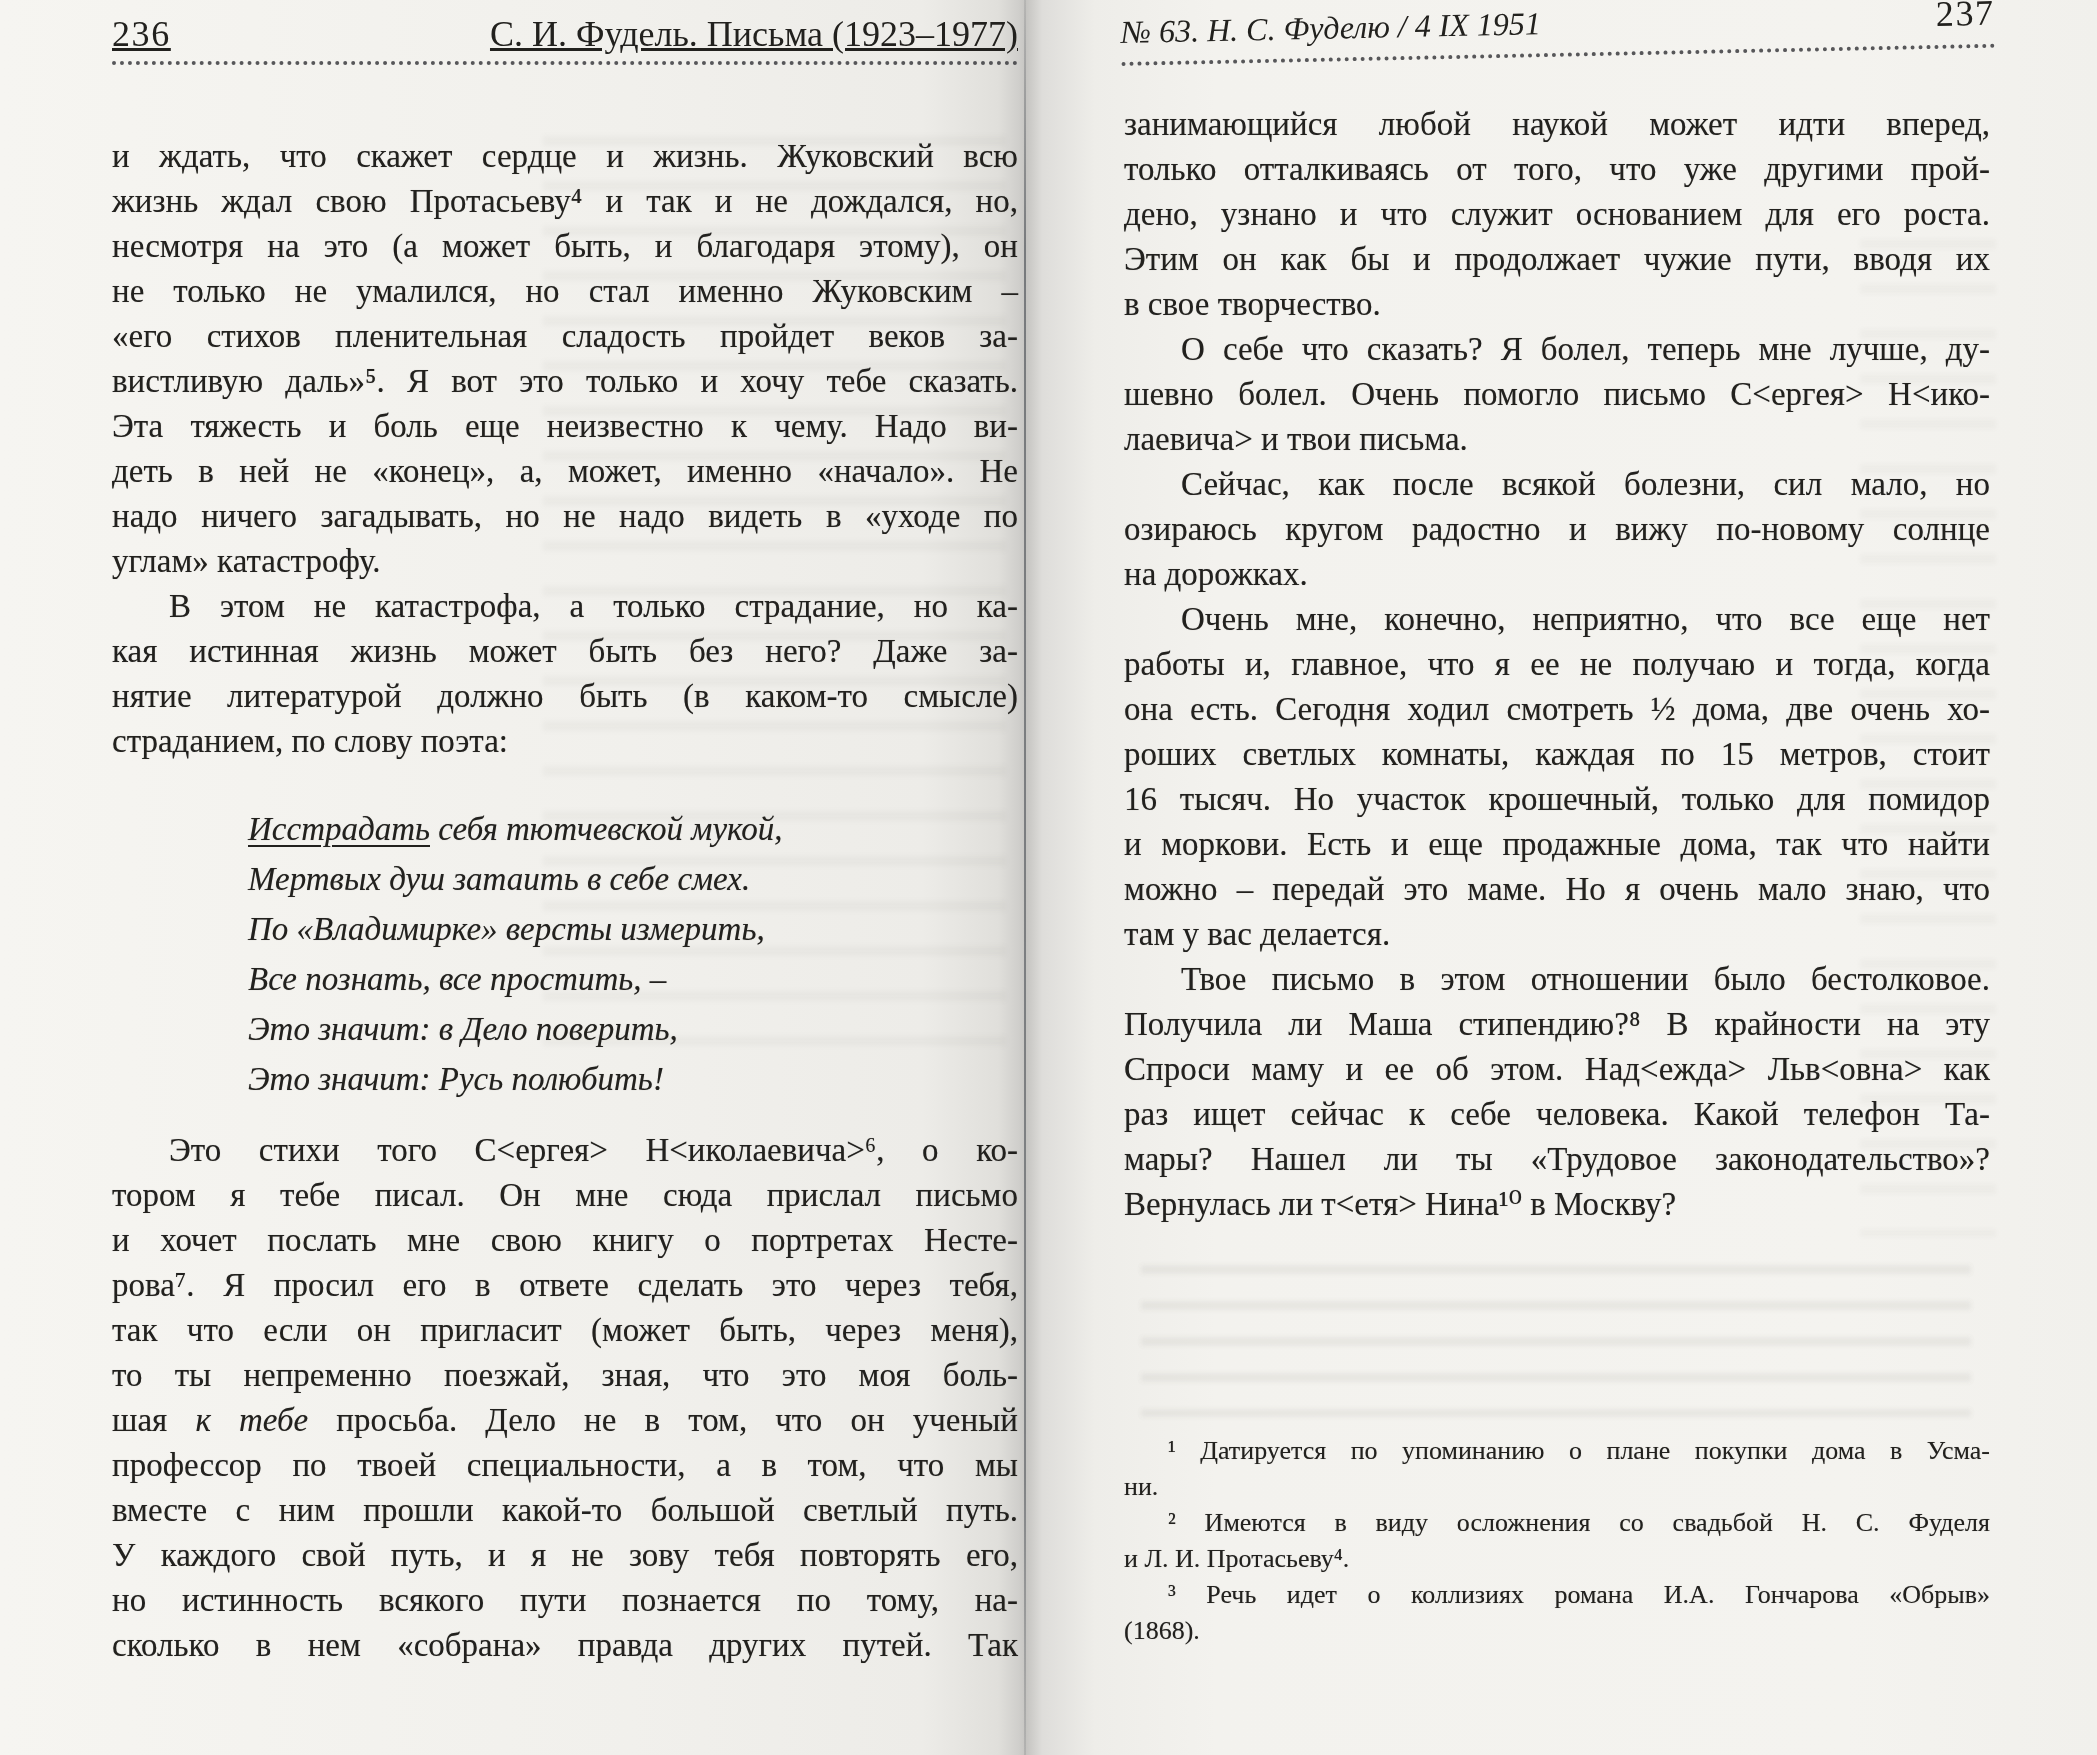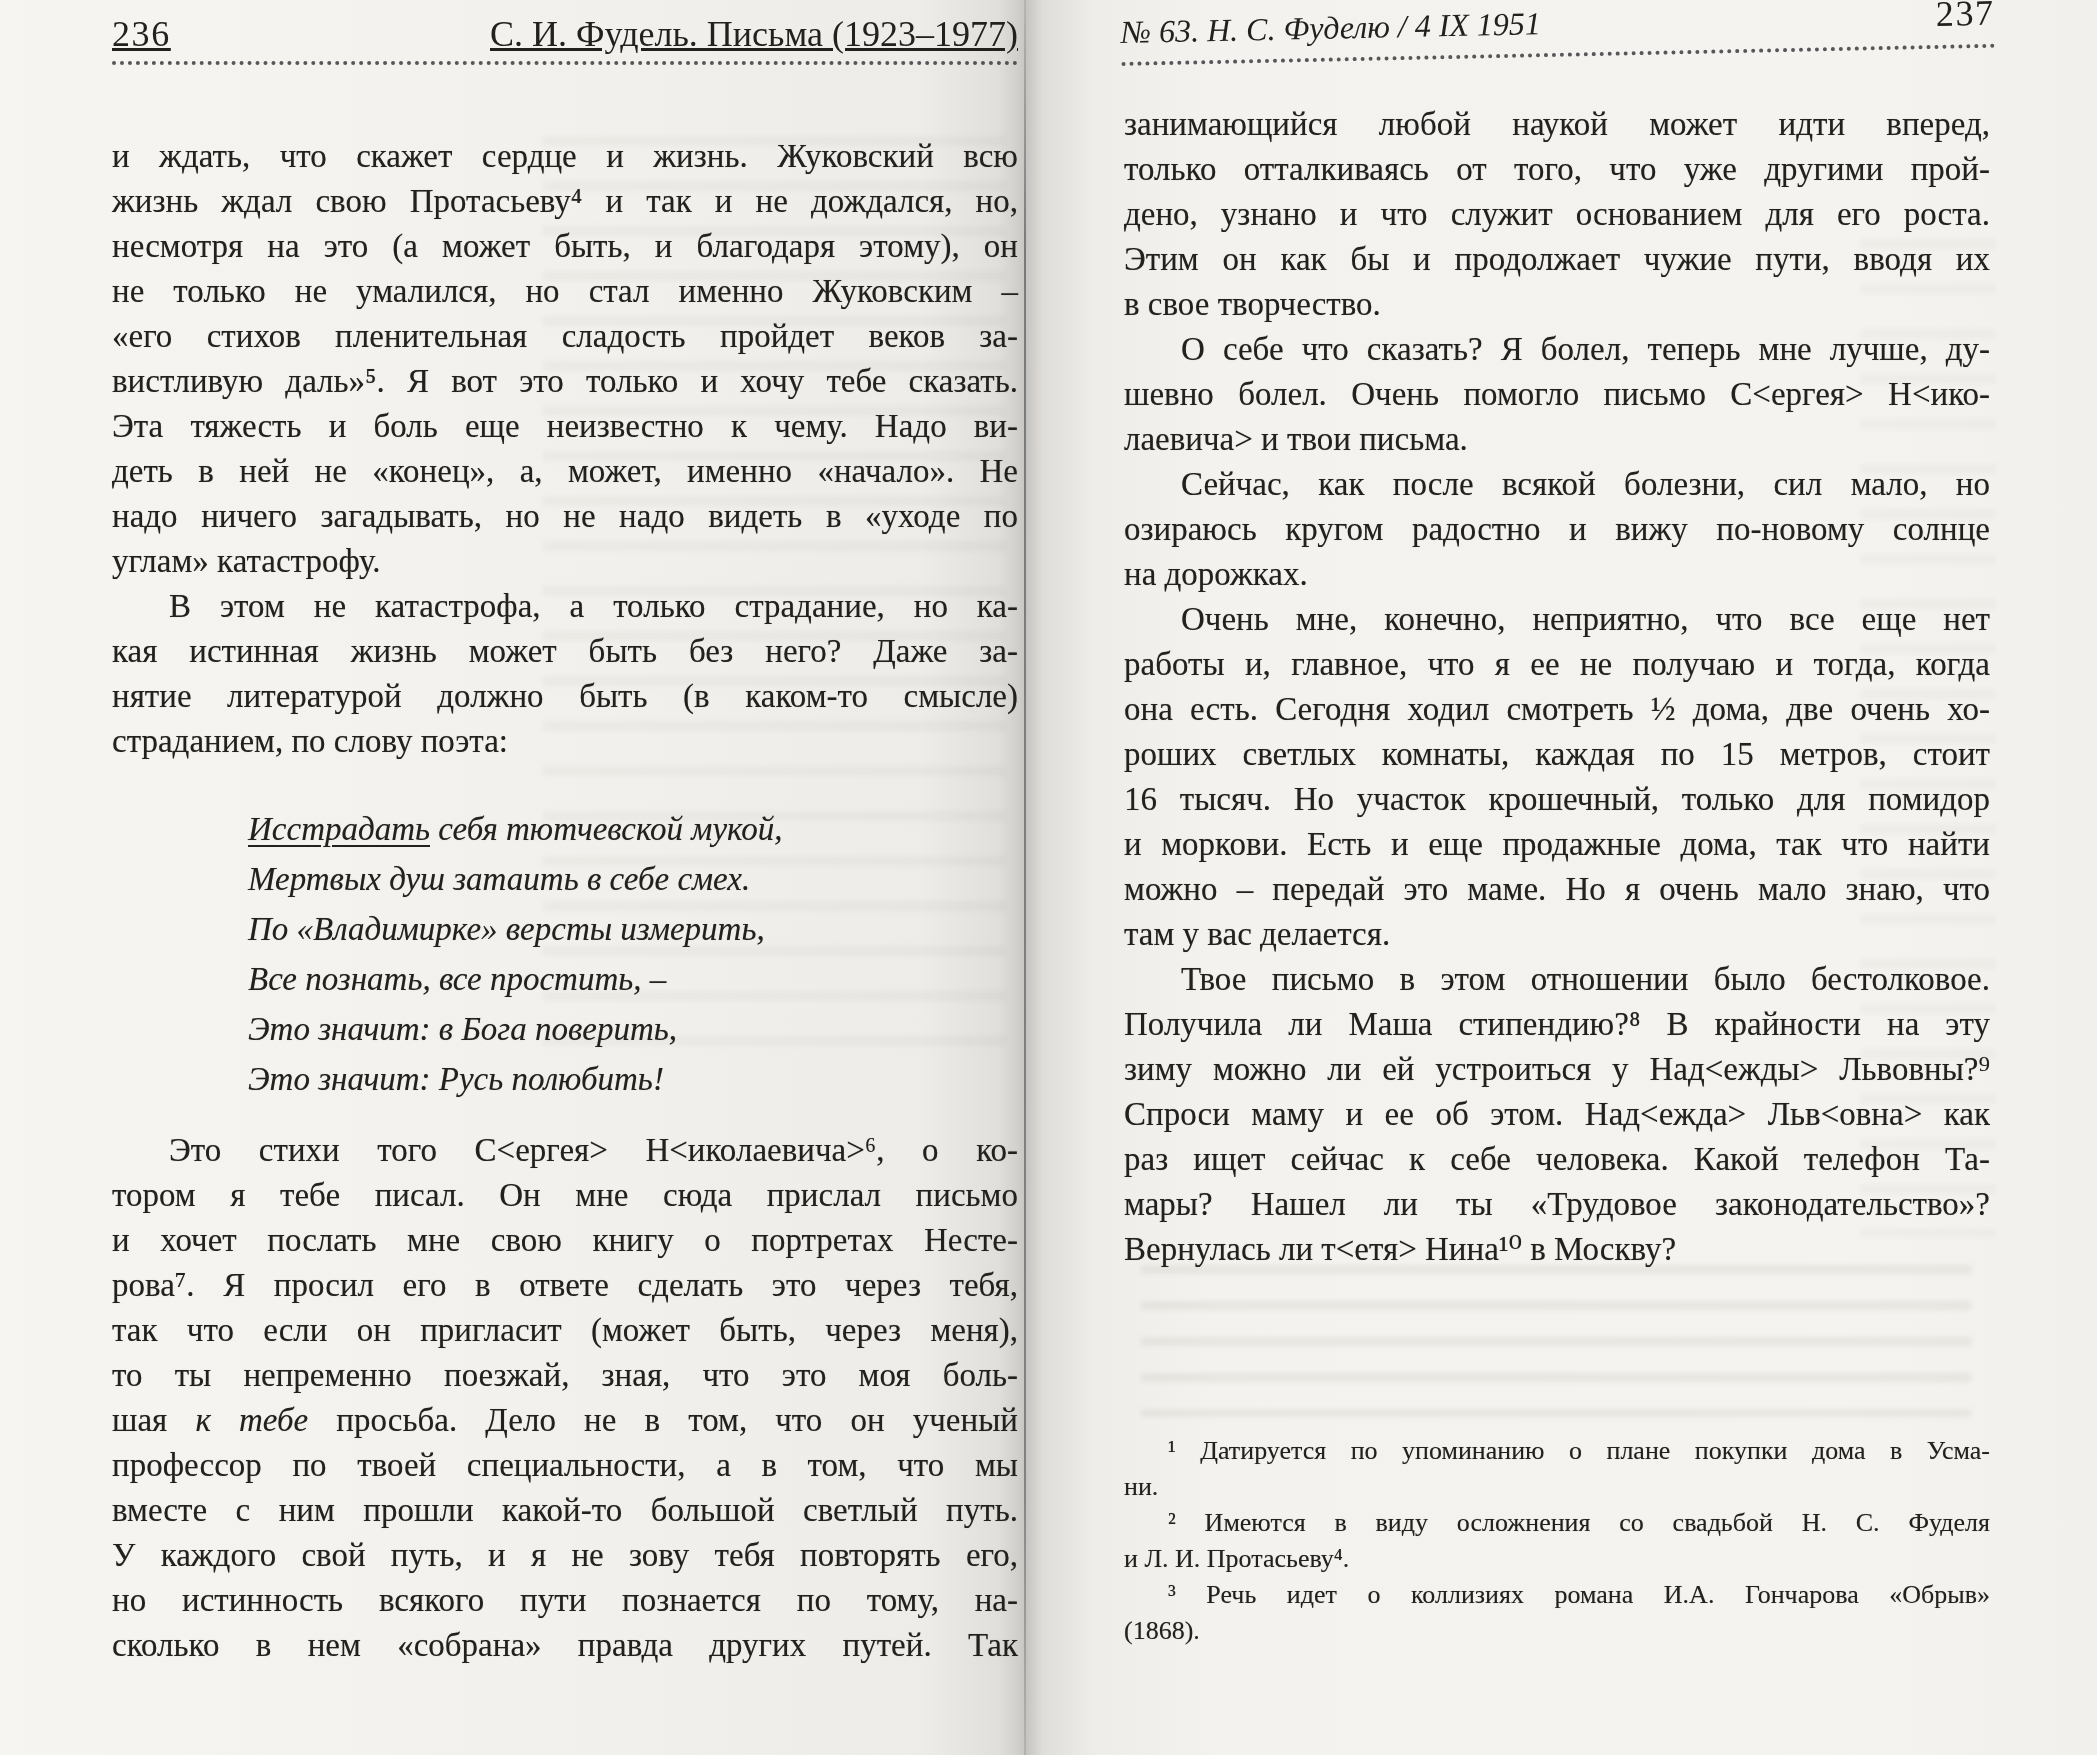--- a/index.html
+++ b/index.html
@@ -83,21 +83,21 @@
         <div class="line j">надо ничего загадывать, но не надо видеть в «уходе по</div>
         <div class="line end">углам» катастрофу.</div>
         <div class="line j ind">В этом не катастрофа, а только страдание, но ка-</div>
         <div class="line j">кая истинная жизнь может быть без него? Даже за-</div>
         <div class="line j">нятие литературой должно быть (в каком-то смысле)</div>
         <div class="line end">страданием, по слову поэта:</div>
         <div class="line poem gap-lg"><span class="u">Исстрадать</span> себя тютчевской мукой,</div>
         <div class="line poem">Мертвых душ затаить в себе смех.</div>
         <div class="line poem">По «Владимирке» версты измерить,</div>
         <div class="line poem">Все познать, все простить, –</div>
-        <div class="line poem">Это значит: в Бога поверить,</div>
+        <div class="line poem">Это значит: в Дело поверить,</div>
         <div class="line poem">Это значит: Русь полюбить!</div>
         <div class="line j ind gap-md">Это стихи того С&lt;ергея&gt; Н&lt;иколаевича&gt;⁶, о ко-</div>
         <div class="line j">тором я тебе писал. Он мне сюда прислал письмо</div>
         <div class="line j">и хочет послать мне свою книгу о портретах Несте-</div>
         <div class="line j">рова⁷. Я просил его в ответе сделать это через тебя,</div>
         <div class="line j">так что если он пригласит (может быть, через меня),</div>
         <div class="line j">то ты непременно поезжай, зная, что это моя боль-</div>
         <div class="line j">шая <span class="i">к тебе</span> просьба. Дело не в том, что он ученый</div>
         <div class="line j">профессор по твоей специальности, а в том, что мы</div>
         <div class="line j">вместе с ним прошли какой-то большой светлый путь.</div>
@@ -130,21 +130,20 @@
         <div class="line j ind">Очень мне, конечно, неприятно, что все еще нет</div>
         <div class="line j">работы и, главное, что я ее не получаю и тогда, когда</div>
         <div class="line j">она есть. Сегодня ходил смотреть ½ дома, две очень хо-</div>
         <div class="line j">роших светлых комнаты, каждая по 15 метров, стоит</div>
         <div class="line j">16 тысяч. Но участок крошечный, только для помидор</div>
         <div class="line j">и моркови. Есть и еще продажные дома, так что найти</div>
         <div class="line j">можно – передай это маме. Но я очень мало знаю, что</div>
         <div class="line end">там у вас делается.</div>
         <div class="line j ind">Твое письмо в этом отношении было бестолковое.</div>
         <div class="line j">Получила ли Маша стипендию?⁸ В крайности на эту</div>
-        <div class="line j">зиму можно ли ей устроиться у Над&lt;ежды&gt; Львовны?⁹</div>
         <div class="line j">Спроси маму и ее об этом. Над&lt;ежда&gt; Льв&lt;овна&gt; как</div>
         <div class="line j">раз ищет сейчас к себе человека. Какой телефон Та-</div>
         <div class="line j">мары? Нашел ли ты «Трудовое законодательство»?</div>
         <div class="line end">Вернулась ли т&lt;етя&gt; Нина¹⁰ в Москву?</div>
       </div>
     <div class="footnotes">
         <div class="line j ind">¹ Датируется по упоминанию о плане покупки дома в Усма-</div>
         <div class="line end">ни.</div>
         <div class="line j ind">² Имеются в виду осложнения со свадьбой Н. С. Фуделя</div>
         <div class="line end">и Л. И. Протасьеву⁴.</div>

